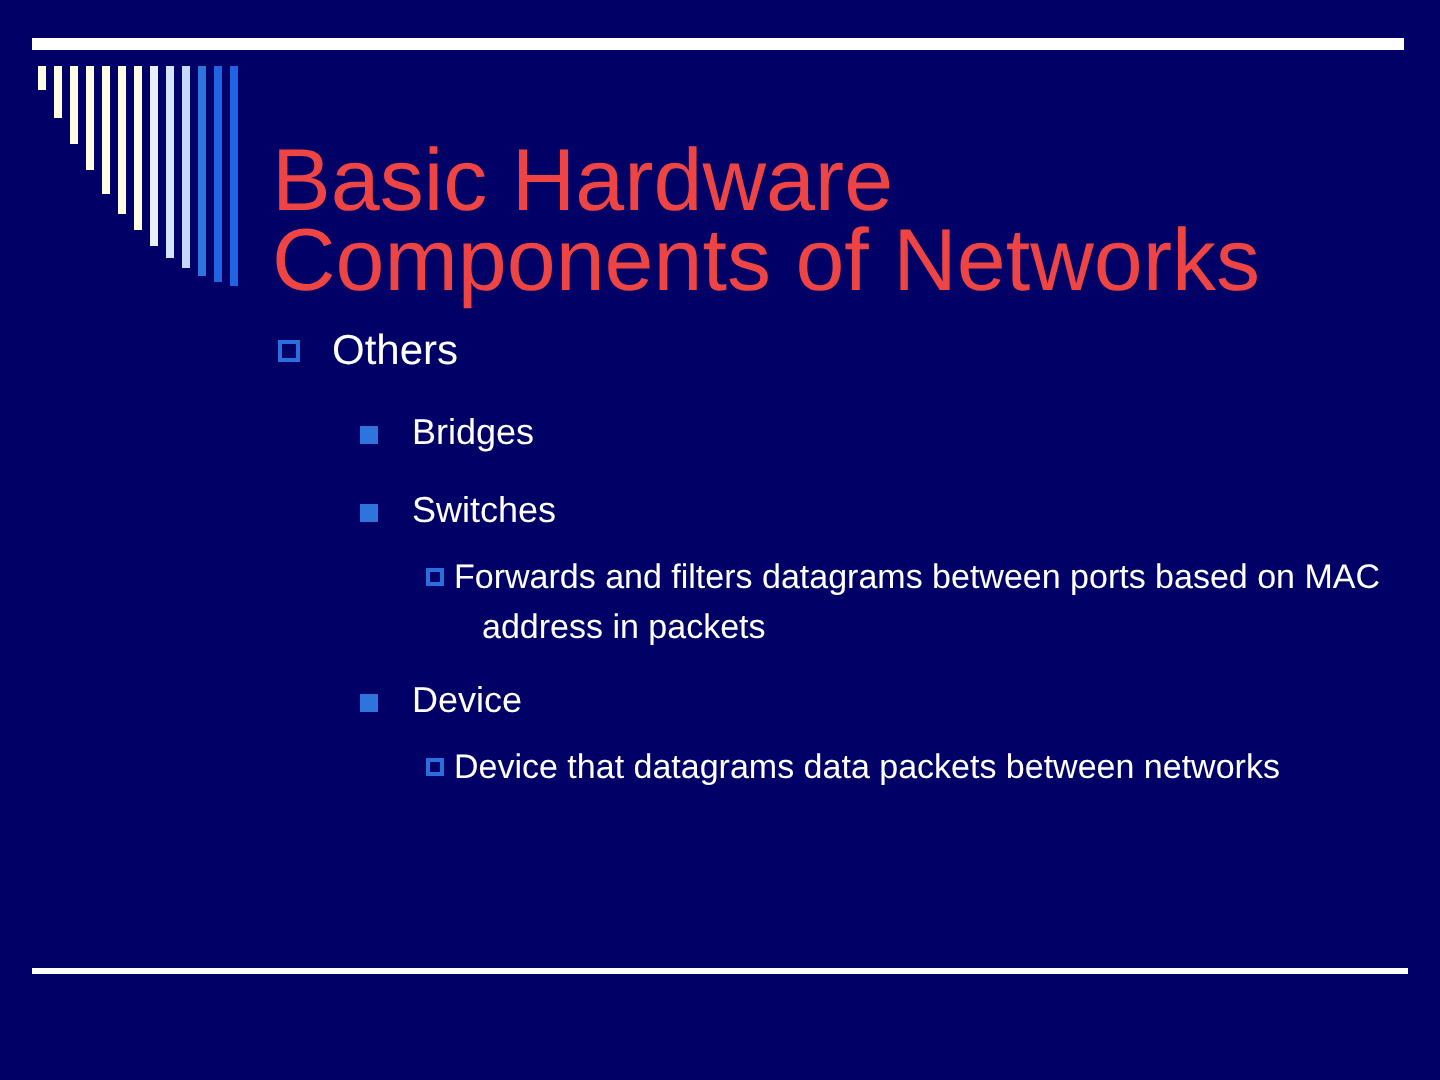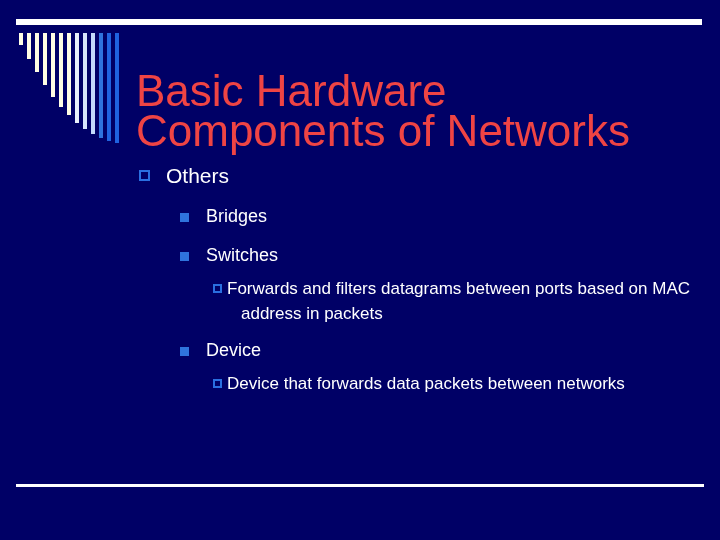--- a/index.html
+++ b/index.html
@@ -181,20 +181,20 @@
       <span class="bullet"></span>
       <span class="lvl3-text">Forwards and filters datagrams between ports based on MAC address in packets</span>
     </div>
 
     <div class="lvl lvl2">
       <span class="bullet"></span>
       <span>Device</span>
     </div>
     <div class="lvl lvl3">
       <span class="bullet"></span>
-      <span class="lvl3-text">Device that forwards data packets between networks</span>
+      <span class="lvl3-text">Device that datagrams data packets between networks</span>
     </div>
 
   </div>
 
   <div id="bottom-rule"></div>
 
 </div>
 
 </body></html>

